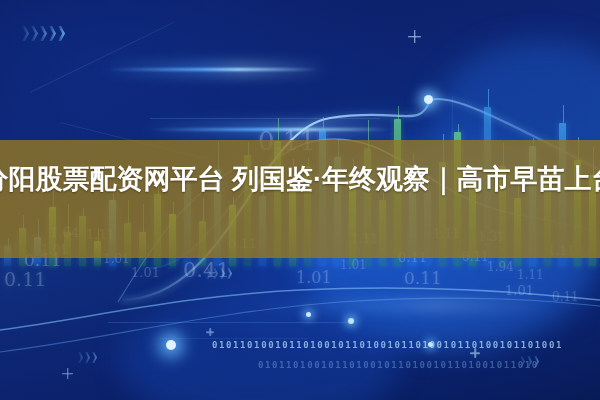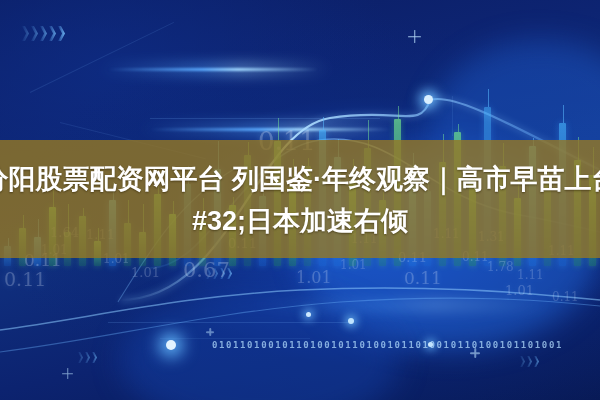--- a/index.html
+++ b/index.html
@@ -222,20 +222,21 @@
       <div class="bar" style="left: 559.4px; width: 6.3px; height: 142.8px; background: linear-gradient(rgba(70, 180, 255, 0.95), rgba(30, 120, 230, 0.45)); box-shadow: rgba(60, 160, 255, 0.55) 0px 0px 7px; opacity: 0.67;"></div>
       <div class="wick" style="left: 562.5px; bottom: 142.8px; height: 18px; background: rgba(90, 185, 255, 0.55);"></div>
       <div class="bar" style="left: 574.4px; width: 6.3px; height: 106.5px; background: linear-gradient(rgba(110, 225, 140, 0.92), rgba(40, 160, 90, 0.4)); box-shadow: rgba(90, 215, 130, 0.4) 0px 0px 6px; opacity: 0.79;"></div>
       <div class="wick" style="left: 577.5px; bottom: 106.5px; height: 23px; background: rgba(120, 230, 150, 0.5);"></div>
       <div class="bar" style="left: 589.4px; width: 6.3px; height: 90.7px; background: linear-gradient(rgba(110, 225, 140, 0.92), rgba(40, 160, 90, 0.4)); box-shadow: rgba(90, 215, 130, 0.4) 0px 0px 6px; opacity: 0.91;"></div>
       <div class="wick" style="left: 592.5px; bottom: 90.7px; height: 28px; background: rgba(120, 230, 150, 0.5);"></div>
     </div>
 
   <div class="lyr" id="bitsLayer">
       <div class="bits" style="left: 212px; top: 320px; font-size: 9px; color: rgba(180, 222, 255, 0.72); margin-top: 20px;">01011010010110100101101001011010010110100101101001</div>
+      <div class="bits" style="left: 258px; top: 360px; font-size: 9px; color: rgba(150, 200, 255, 0.35);">0101101001011010010110100101101001011010</div>
     </div>
 
   <div class="lyr" id="chevLayer">
       <div class="chev" style="left: 22px; top: 26px;">
         <i style="opacity: 0.35;"></i>
         <i style="opacity: 0.5;"></i>
         <i style="opacity: 0.65;"></i>
         <i style="opacity: 0.8;"></i>
         <i style="opacity: 0.95;"></i>
       </div>
@@ -260,35 +261,34 @@
   <div class="lyr" id="numLayer">
       <div class="num" style="left: 258px; top: 126px; font-size: 26px; opacity: 0.55;">0.11</div>
       <div class="num" style="left: 383px; top: 163px; font-size: 13px; opacity: 0.45;">1.11</div>
       <div class="num" style="left: 50px; top: 225px; font-size: 13px; opacity: 0.5;">1.64</div>
       <div class="num" style="left: 86px; top: 227px; font-size: 13px; opacity: 0.45;">1.11</div>
       <div class="num" style="left: 24px; top: 250px; font-size: 17px; opacity: 0.55;">0.11</div>
       <div class="num" style="left: 41px; top: 243px; font-size: 12px; opacity: 0.45;">1.01</div>
       <div class="num" style="left: 4px; top: 268px; font-size: 19px; opacity: 0.5;">0.11</div>
       <div class="num" style="left: 103px; top: 252px; font-size: 12px; opacity: 0.45;">1.01</div>
       <div class="num" style="left: 131px; top: 265px; font-size: 13px; opacity: 0.45;">1.01</div>
-      <div class="num" style="left: 183px; top: 258px; font-size: 21px; opacity: 0.55;">0.67</div>
+      <div class="num" style="left: 183px; top: 258px; font-size: 21px; opacity: 0.55;">0.41</div>
       <div class="num" style="left: 296px; top: 268px; font-size: 16px; opacity: 0.5;">1.01</div>
       <div class="num" style="left: 228px; top: 236px; font-size: 13px; opacity: 0.45;">0.11</div>
       <div class="num" style="left: 351px; top: 232px; font-size: 12px; opacity: 0.45;">1.11</div>
       <div class="num" style="left: 398px; top: 250px; font-size: 13px; opacity: 0.45;">0.11</div>
       <div class="num" style="left: 340px; top: 258px; font-size: 12px; opacity: 0.4;">1.01</div>
       <div class="num" style="left: 404px; top: 268px; font-size: 17px; opacity: 0.5;">0.11</div>
       <div class="num" style="left: 433px; top: 227px; font-size: 12px; opacity: 0.45;">1.11</div>
       <div class="num" style="left: 478px; top: 230px; font-size: 12px; opacity: 0.45;">1.31</div>
       <div class="num" style="left: 462px; top: 250px; font-size: 12px; opacity: 0.45;">0.11</div>
-      <div class="num" style="left: 487px; top: 260px; font-size: 12px; opacity: 0.42;">1.78</div>
+      <div class="num" style="left: 487px; top: 260px; font-size: 12px; opacity: 0.42;">1.94</div>
       <div class="num" style="left: 517px; top: 268px; font-size: 12px; opacity: 0.42;">1.11</div>
       <div class="num" style="left: 505px; top: 283px; font-size: 13px; opacity: 0.45;">1.01</div>
       <div class="num" style="left: 548px; top: 244px; font-size: 12px; opacity: 0.4;">1.11</div>
       <div class="num" style="left: 552px; top: 290px; font-size: 12px; opacity: 0.4;">0.11</div>
     </div>
 
   <div id="banner" style="top: 140px; height: 118px; background: rgba(150, 120, 34, 0.8);">
     <div class="line" id="line1" style="color: rgb(255, 255, 255); font-size: 27px; top: 26px;">分阳股票配资网平台 列国鉴·年终观察｜高市早苗上台</div>
-    <div class="line" id="line2" style="color: rgb(255, 255, 255); font-size: 27px; top: 68px;">#32;日本加速右倾</div>
   </div>
 
 </div>
 
 </body></html>

